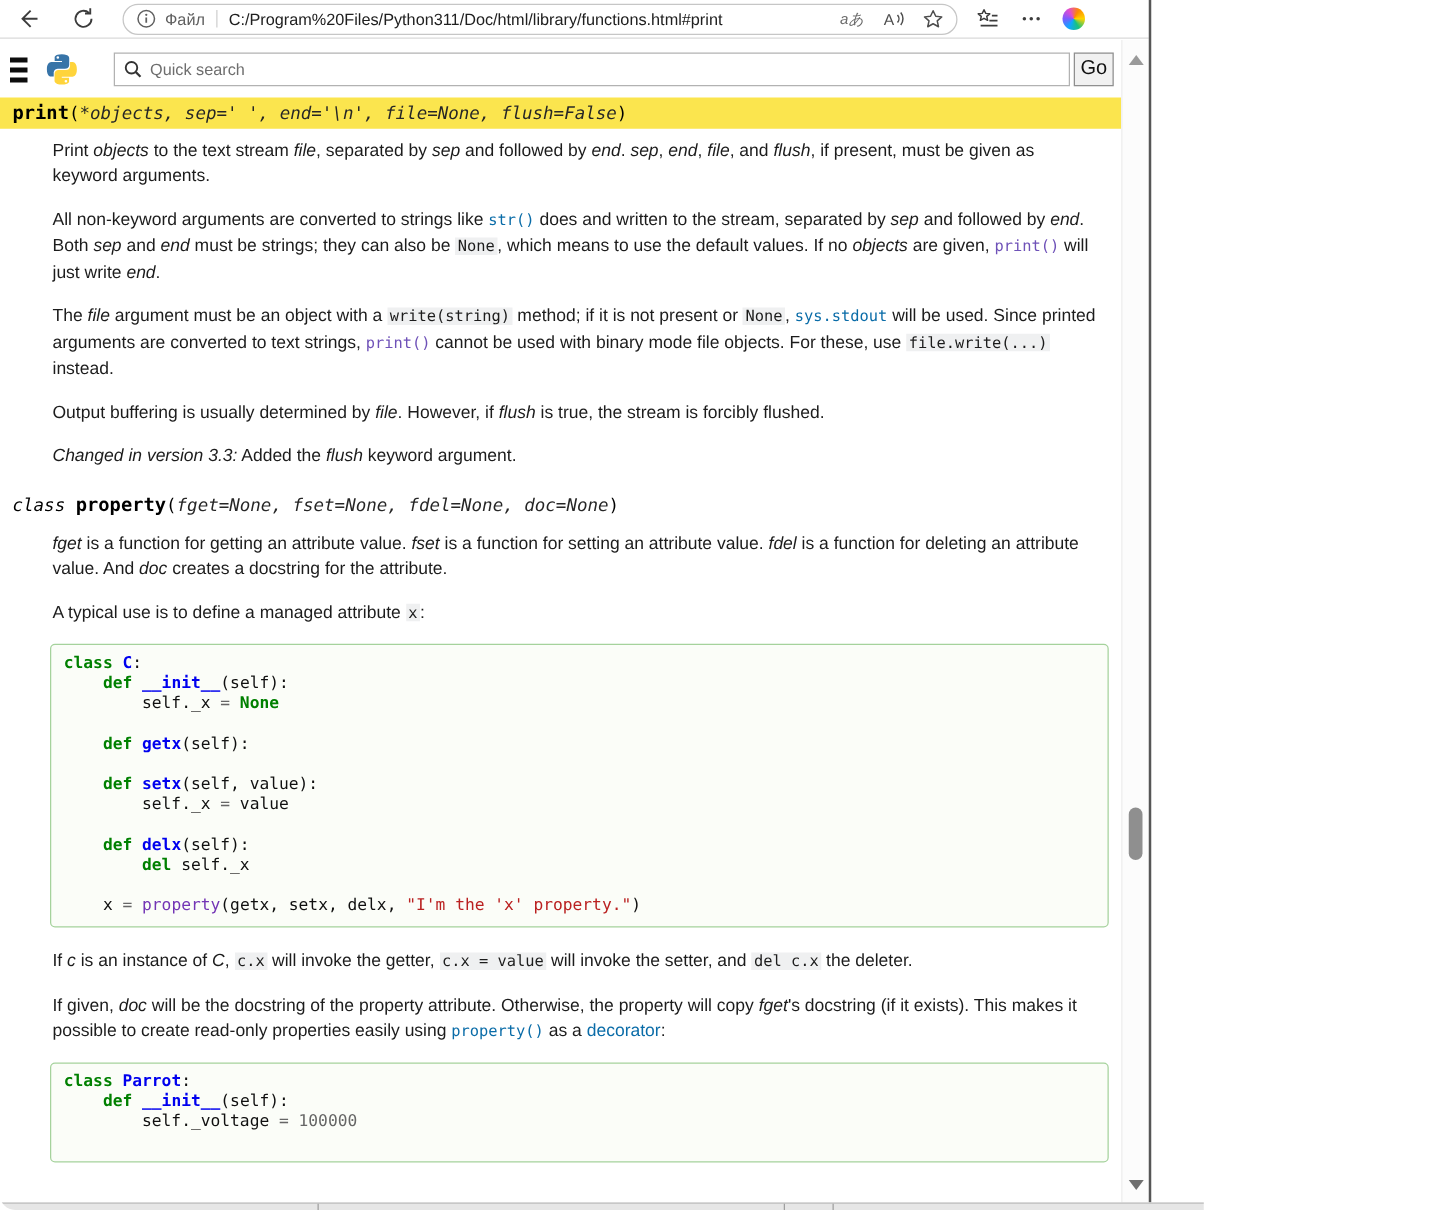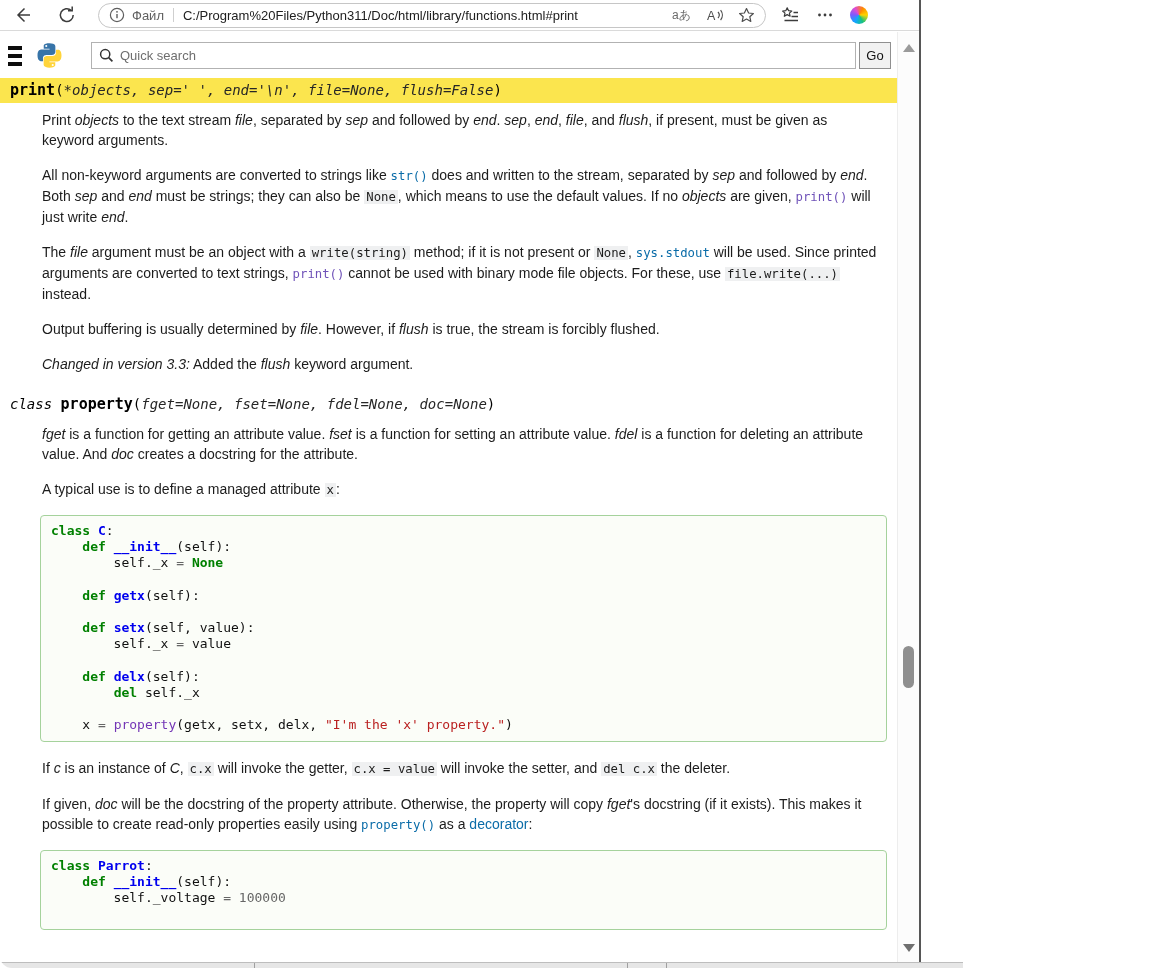--- a/index.html
+++ b/index.html
@@ -13,21 +13,21 @@
 
   .toolbar { position:absolute; left:0; top:0; width:919px; height:31px; background:#fff;
              border-bottom:1px solid #dadada; display:flex; align-items:center; padding:0 8px; }
   .tb-btn { width:30px; height:26px; display:flex; align-items:center; justify-content:center; cursor:pointer; }
   .address-pill { height:25px; border:1px solid #c6c6c6; border-radius:13px; background:#fff;
                   display:flex; align-items:center; width:668px; margin-left:16px; padding:0 10px; }
   .site-label { color:#5f5f5f; font-size:13px; margin:0 9px 0 7px; white-space:nowrap; }
   .pill-divider { width:1px; height:14px; background:#cfcfcf; margin-right:9px; }
   .url-text { font-size:13px; color:#202020; white-space:nowrap; overflow:hidden; flex:1; }
   .pill-icons { display:flex; align-items:center; gap:14px; margin-left:8px; }
-  .translate-label { font-size:12px; color:#6a6a6a; white-space:nowrap; cursor:pointer; }
+  .translate-label { font-size:12px; color:#6a6a6a; white-space:nowrap; cursor:pointer;font-style:italic; }
   .chrome-right { display:flex; align-items:center; gap:16px; margin-left:14px; }
   .copilot-orb { width:18px; height:18px; border-radius:50%;
                  background:conic-gradient(from 210deg,#0fa7ff,#7a5cff,#e14bd2,#ff8a00,#ffd400,#19c37d,#0fa7ff); }
 
   
   .scrollbar { position:absolute; left:897px; top:32px; width:22px; height:930px; background:#fcfcfc;
                border-left:1px solid #ededed; }
   .sb-up, .sb-down { position:absolute; left:5px; width:0; height:0; cursor:pointer; }
   .sb-up { top:12px; border-left:6px solid transparent; border-right:6px solid transparent; border-bottom:8px solid #9a9a9a; }
   .sb-down { bottom:10px; border-left:6px solid transparent; border-right:6px solid transparent; border-top:8px solid #6f6f6f; }
@@ -39,21 +39,21 @@
   .hamburger { width:30px; cursor:pointer; margin-top:2px; }
   .hamburger div { height:4px; background:#0d0d0d; margin:4px 0; }
   .py-logo { margin-left:14px; cursor:pointer; display:flex; }
   .search-form { margin-left:28px; display:flex; align-items:center; }
   .search-wrap { position:relative; }
   .search-input { width:765px; height:27px; border:1px solid #b2b2b2; background:#fff; font-size:13px;
                   font-family:"Liberation Sans",sans-serif; padding:0 6px 0 28px; color:#222; }
   .search-input::placeholder { color:#6e6e6e; }
   .search-glass { position:absolute; left:8px; top:6px; }
   .go-btn { height:27px; width:32px; margin-left:3px; border:1px solid #8f8f8f; background:#f1f1f1;
-            font-size:13px; font-family:"Liberation Sans",sans-serif; color:#111; cursor:pointer; }
+            font-size:16px; font-family:"Liberation Sans",sans-serif; color:#111; cursor:pointer; }
 
   .doc-body { font-size:14px; }
   .sig { font-family:"DejaVu Sans Mono", monospace; font-size:14px; padding:3px 8px 4px 10px; color:#000; }
   .sig.highlighted { background:#fbe54e; margin-top:2px; }
   .sig.plain { margin-top:18px; }
   .seg-name { font-weight:bold; font-size:15px; }
   .seg-kw { font-style:italic; }
   .seg-params { font-style:italic; color:#262626; }
   .seg-punct { color:#000; }
 

